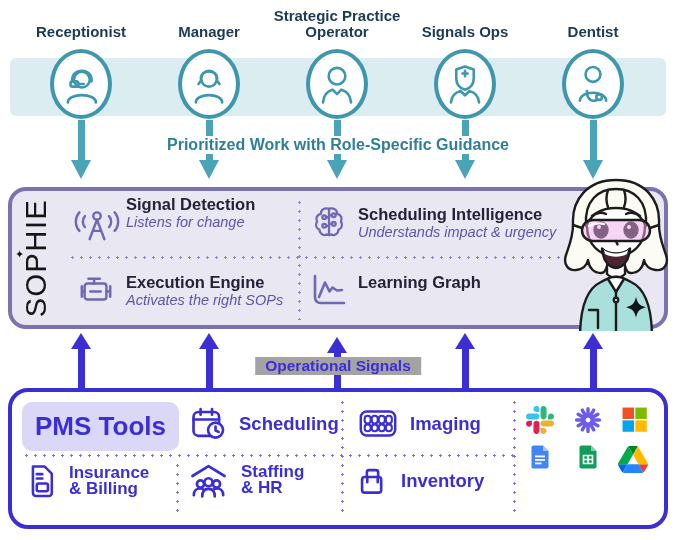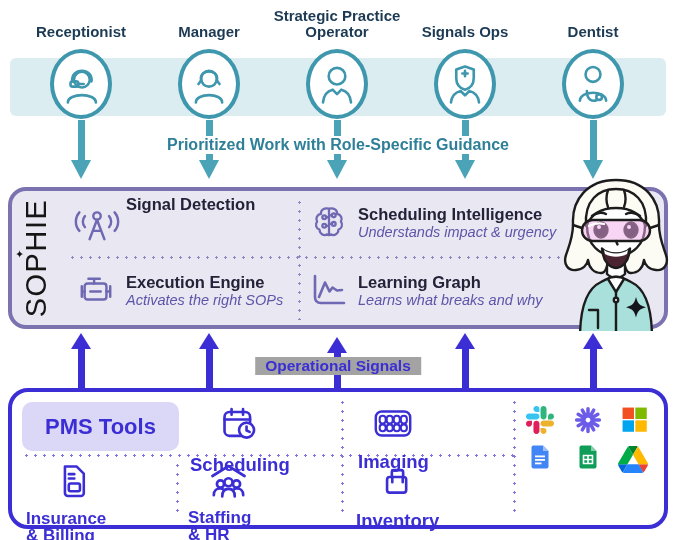--- a/index.html
+++ b/index.html
@@ -47,22 +47,22 @@
   .feat-text{z-index:3;}
   .feat-title{font-size:16.5px;line-height:19px;font-weight:bold;color:var(--title-dark,#232238);}
   .feat-sub{font-size:14.5px;line-height:17px;font-style:italic;color:var(--subtitle-purple,#5C55A8);}
   .mascot{left:556px;top:176px;width:120px;height:155px;overflow:hidden;z-index:5;}
 
   
   .pms-box{left:8px;top:388px;width:660px;height:141px;box-sizing:border-box;background:#fff;
            border:4.5px solid var(--indigo,#3B2ED4);border-radius:20px;z-index:2;}
   .pms-chip{left:22px;top:402px;width:157px;height:49px;border-radius:10px;background:var(--chip-bg,#DBD7F6);
             display:flex;align-items:center;justify-content:center;z-index:3;}
-  .pms-chip-label{font-size:22px;font-weight:bold;color:var(--indigo,#3B2ED4);}
-  .tool{display:flex;align-items:center;gap:12px;z-index:3;flex-direction:column;}
+  .pms-chip-label{font-size:26px;font-weight:bold;color:var(--indigo,#3B2ED4);}
+  .tool{display:flex;align-items:center;gap:12px;z-index:3;}
   .tool-icon{color:var(--indigo,#3B2ED4);}
   .tool-icon svg{display:block;}
   .tool-label{font-size:18.5px;font-weight:bold;color:var(--indigo,#3B2ED4);}
   .tool-label.small{font-size:17px;line-height:16.5px;}
   .integrations-label{left:516px;top:483px;width:150px;text-align:center;font-size:17.5px;font-weight:bold;
                       color:var(--indigo,#3B2ED4);z-index:3;}
   .app-icon{z-index:3;}
   .app-icon svg{display:block;}
 </style>
 </head>
@@ -151,20 +151,21 @@
       <path d="M8 9 A15 15 0 0 0 8 29"></path>
         <path d="M14 13 A9 9 0 0 0 14 25"></path>
       <path d="M46 9 A15 15 0 0 1 46 29"></path>
         <path d="M40 13 A9 9 0 0 1 40 25"></path>
       <circle cx="27" cy="13" r="4"></circle>
       <path d="M27 17 L19 38 M27 17 L35 38 M22.5 29 H31.5"></path>
     </svg>
   </div>
   <div class="abs feat-text" style="left:126px;top:195px;">
     <div class="feat-title">Signal Detection</div>
+    <div class="feat-sub">Listens for change</div>
   </div>
 
   <div class="abs feat-icon" style="left:310px;top:203px;">
     <svg viewBox="0 0 40 40" width="38" height="38" fill="none" stroke="currentColor" stroke-width="2.4" stroke-linecap="round" stroke-linejoin="round">
       <path d="M20 6 C15 4.5 11 7.5 11.5 11.5 C7.5 12 5.5 16.5 7.5 19.5 C5 22.5 6.5 27 10 28 C10 32.5 14.5 35 18 33 C19 34 21 34 22 33 C25.5 35 30 32.5 30 28 C33.5 27 35 22.5 32.5 19.5 C34.5 16.5 32.5 12 28.5 11.5 C29 7.5 25 4.5 20 6 Z"></path>
       <path d="M20 7 V33"></path>
       <circle cx="15" cy="15" r="2"></circle>
         <circle cx="15" cy="24" r="2"></circle>
       <circle cx="25" cy="13" r="2"></circle>
         <circle cx="25" cy="22" r="2"></circle>
@@ -191,21 +192,20 @@
   </div>
 
   <div class="abs feat-icon" style="left:308px;top:272px;">
     <svg viewBox="0 0 40 36" width="40" height="36" fill="none" stroke="currentColor" stroke-width="2.6" stroke-linecap="round" stroke-linejoin="round">
       <path d="M7 4 V25 C7 28.8 9.2 31 13 31 H36"></path>
       <path d="M11 25 L17 10.5 L21.5 19.5 L24.5 15.5 L29 18.5 L34 18"></path>
     </svg>
   </div>
   <div class="abs feat-text" style="left:358px;top:273px;">
     <div class="feat-title">Learning Graph</div>
-    <div class="feat-sub">Learns what breaks and why</div>
   </div>
 
   <div class="abs mascot">
     <svg viewBox="0 0 120 160" width="120" height="160">
       <g stroke="#1c1c1c" stroke-width="2.4" stroke-linecap="round" stroke-linejoin="round">
         <path d="M51 78 h18 v20 c-5 5-13 5-18 0 z" fill="#fff"></path>
         <path d="M24 162 C24 130 32 112 45 106 C50 103 54 101 60 101 C66 101 70 103 75 106 C88 112 96 130 96 162 Z" fill="#A9E0DB"></path>
         <path d="M52 103 C55 100 65 100 68 103 L60 116 Z" fill="#fff"></path>
         <path d="M60 116 V158" fill="none"></path>
         <circle cx="60" cy="124" r="2.2" fill="#fff"></circle>

